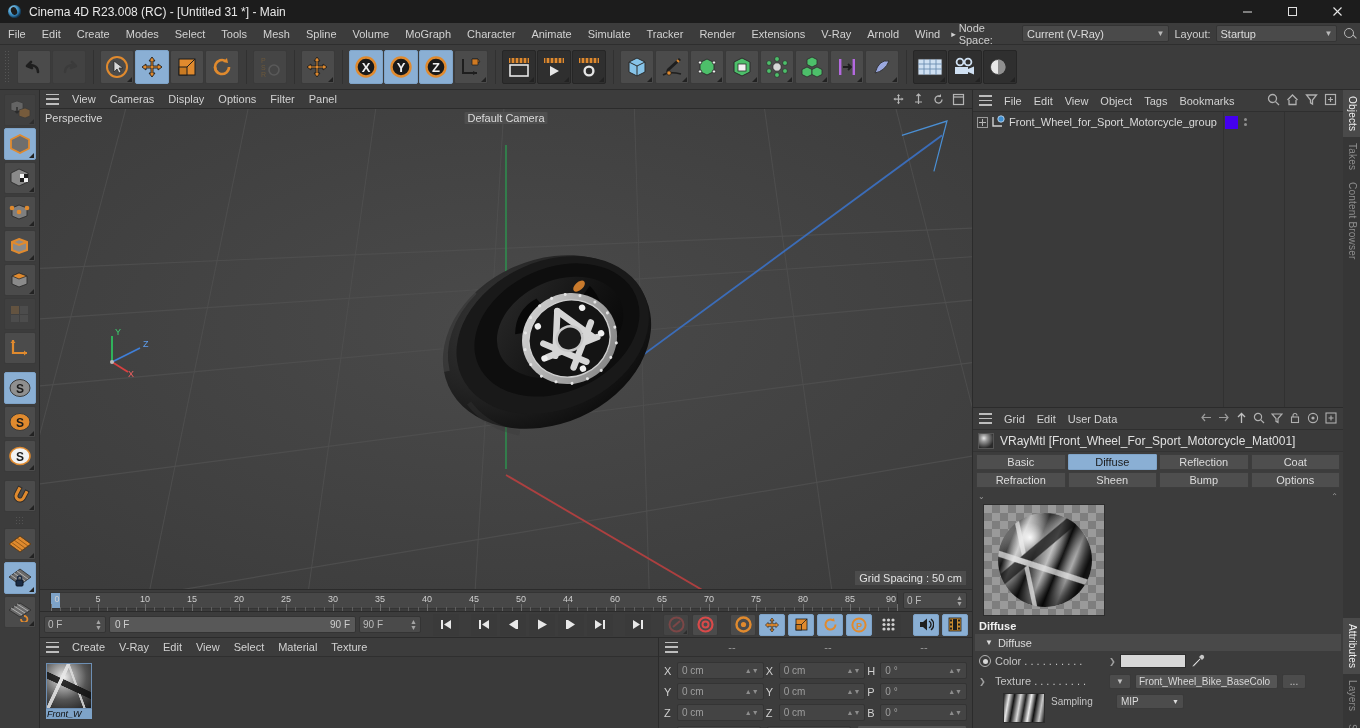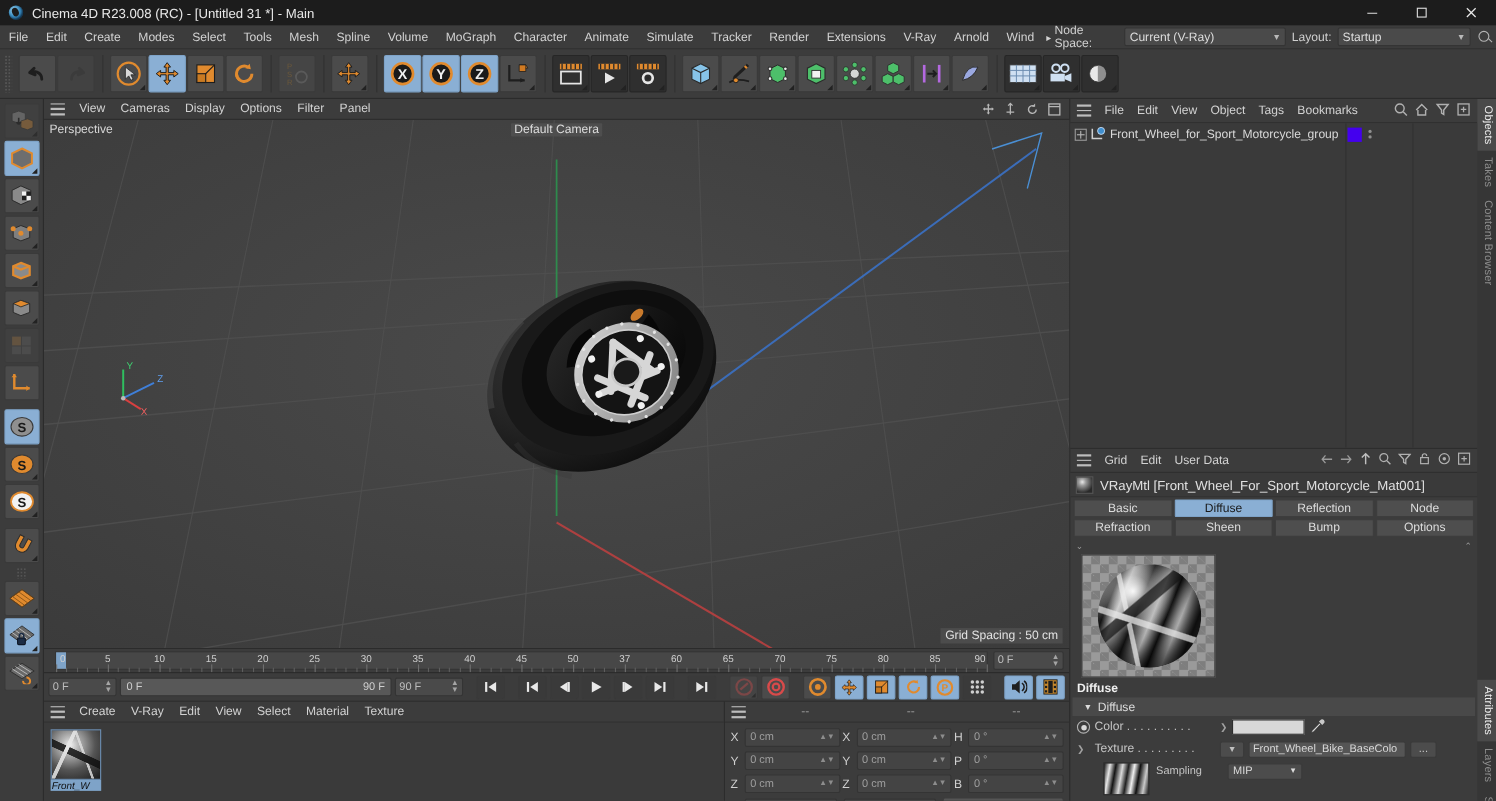--- a/index.html
+++ b/index.html
@@ -847,21 +847,21 @@
           <span class="tl-minor" style="left: 51.1111%;"></span>
           <span class="tl-minor" style="left: 52.2222%;"></span>
           <span class="tl-minor" style="left: 53.3333%;"></span>
           <span class="tl-minor" style="left: 54.4444%;"></span>
           <span class="tl-tick" style="left: calc(55.5556% + 0px);">50</span>
           <span class="tl-line" style="left: 55.5556%;"></span>
           <span class="tl-minor" style="left: 56.6667%;"></span>
           <span class="tl-minor" style="left: 57.7778%;"></span>
           <span class="tl-minor" style="left: 58.8889%;"></span>
           <span class="tl-minor" style="left: 60%;"></span>
-          <span class="tl-tick" style="left: calc(61.1111% + 0px);">37</span>
+          <span class="tl-tick" style="left: calc(61.1111% + 0px);">44</span>
           <span class="tl-line" style="left: 61.1111%;"></span>
           <span class="tl-minor" style="left: 62.2222%;"></span>
           <span class="tl-minor" style="left: 63.3333%;"></span>
           <span class="tl-minor" style="left: 64.4444%;"></span>
           <span class="tl-minor" style="left: 65.5556%;"></span>
           <span class="tl-tick" style="left: calc(66.6667% + 0px);">60</span>
           <span class="tl-line" style="left: 66.6667%;"></span>
           <span class="tl-minor" style="left: 67.7778%;"></span>
           <span class="tl-minor" style="left: 68.8889%;"></span>
           <span class="tl-minor" style="left: 70%;"></span>
@@ -1255,21 +1255,21 @@
           <div class="at-title">
             <span class="at-ticon"></span>
             <span class="at-tname">VRayMtl [Front_Wheel_For_Sport_Motorcycle_Mat001]</span>
           </div>
 
           <div class="at-tabs">
             <div class="at-trow">
               <div class="at-tab">Basic</div>
               <div class="at-tab active">Diffuse</div>
               <div class="at-tab">Reflection</div>
-              <div class="at-tab">Node</div>
+              <div class="at-tab">Coat</div>
             </div>
             <div class="at-trow">
               <div class="at-tab">Refraction</div>
               <div class="at-tab">Sheen</div>
               <div class="at-tab">Bump</div>
               <div class="at-tab">Options</div>
             </div>
           </div>
 
           <div class="at-chev">

